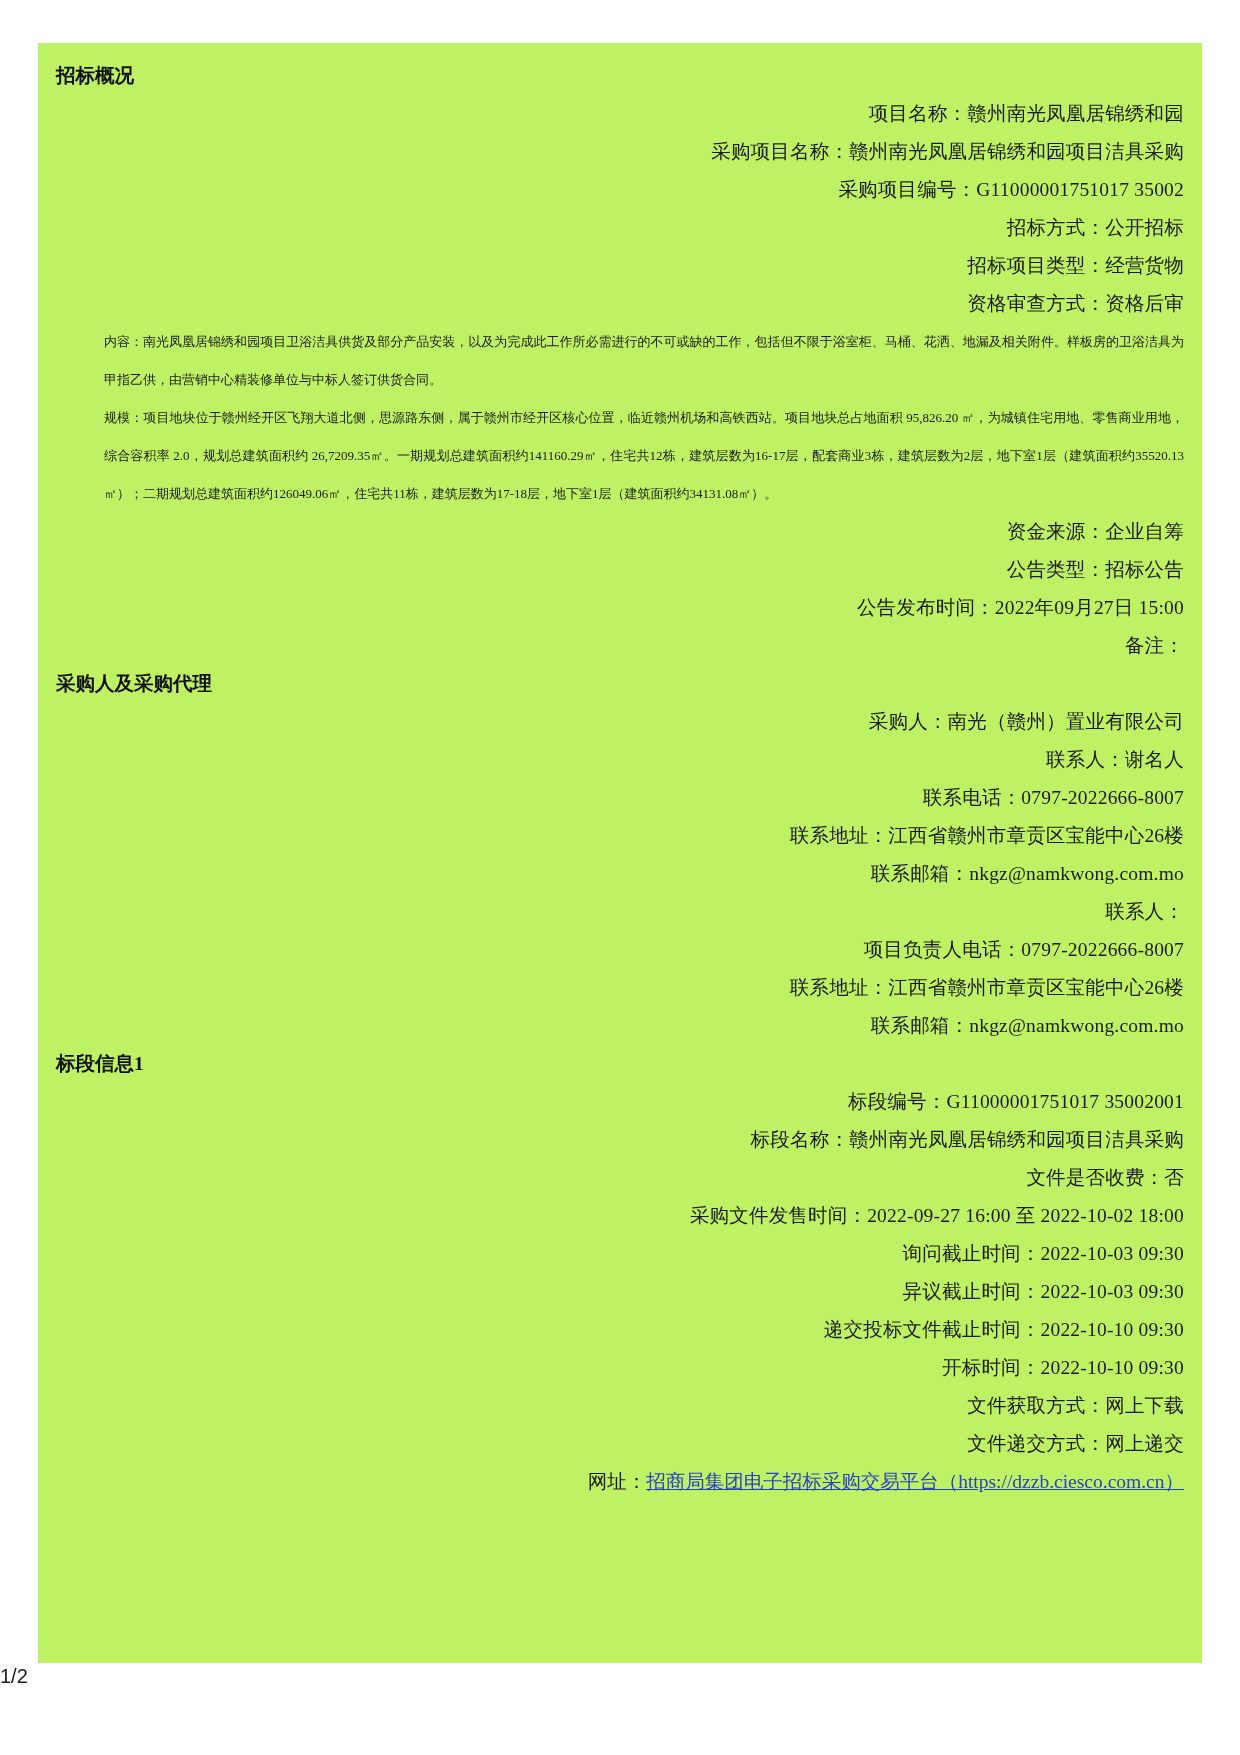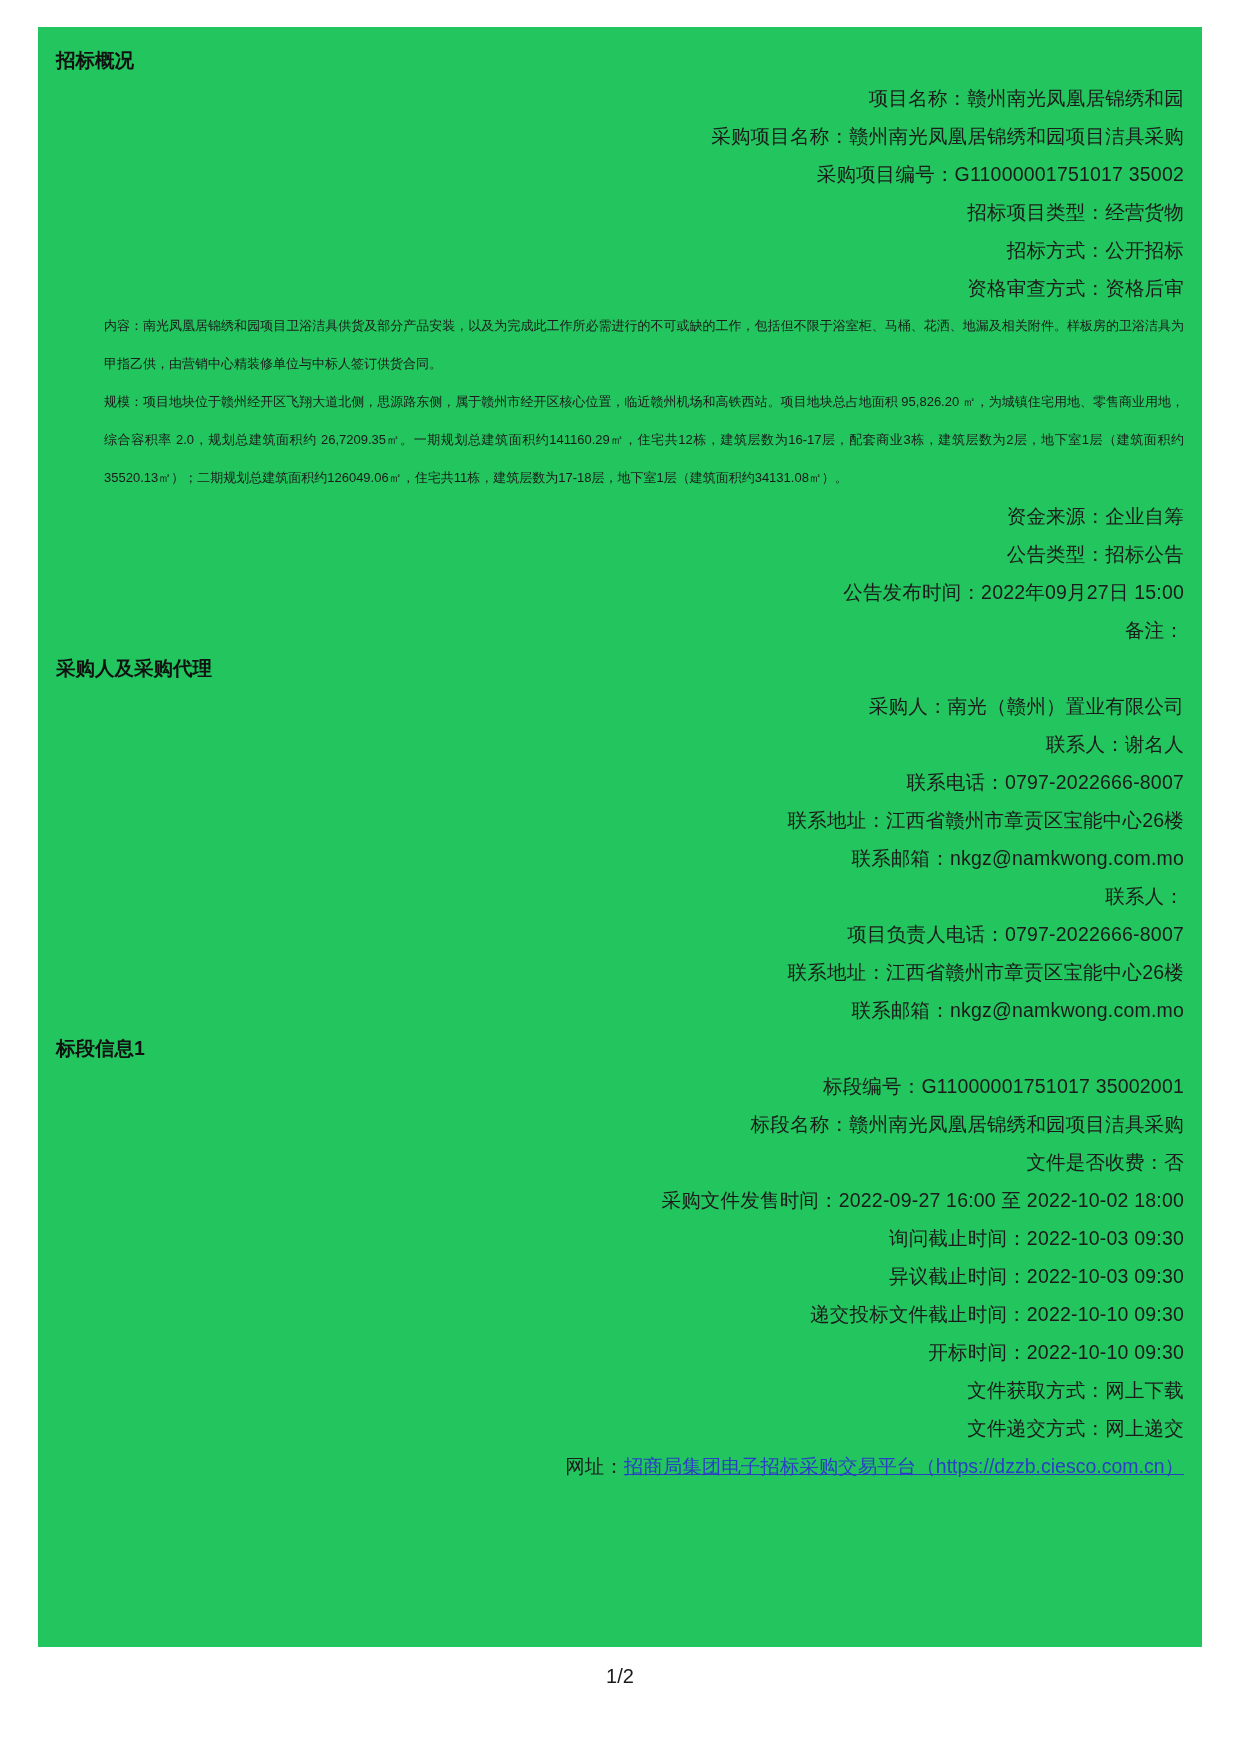--- a/index.html
+++ b/index.html
@@ -16,26 +16,27 @@
   .page {
     position: relative;
     width: 1240px;
     height: 1755px;
     box-sizing: border-box;
     padding: 0;
   }
   .sheet {
     position: absolute;
     left: 38px;
-    top: 27px;
+    top: 43px;
     width: 1164px;
     min-height: 1620px;
-    background: #22c55e;
+    background: #bef264;
     box-sizing: border-box;
     padding: 14px 18px 18px 18px;
+    font-family: Liberation Serif, serif;
   }
   .line {
     font-size: 19.5px;
     line-height: 38px;
     color: #1b1b1b;
     white-space: pre-wrap;
     letter-spacing: 0.2px;
     text-align: right;
   }
   .section-head {
@@ -61,37 +62,37 @@
   }
   .link {
     color: #2a3fc4;
     text-decoration: underline;
   }
   .footer {
     position: absolute;
     left: 0;
     top: 1665px;
     width: 1240px;
-    text-align: center;
+    text-align: left;
     font-size: 20px;
     color: #1a1a1a;
   }
 </style>
 </head>
 <body>
 
 <div class="page">
   <div class="sheet">
 
     <div class="section-head">招标概况</div>
     <div class="line">项目名称：赣州南光凤凰居锦绣和园</div>
     <div class="line">采购项目名称：赣州南光凤凰居锦绣和园项目洁具采购</div>
     <div class="line">采购项目编号：G11000001751017 35002</div>
+    <div class="line">招标方式：公开招标</div>
     <div class="line">招标项目类型：经营货物</div>
-    <div class="line">招标方式：公开招标</div>
     <div class="line">资格审查方式：资格后审</div>
     <div class="para">内容：南光凤凰居锦绣和园项目卫浴洁具供货及部分产品安装，以及为完成此工作所必需进行的不可或缺的工作，包括但不限于浴室柜、马桶、花洒、地漏及相关附件。样板房的卫浴洁具为甲指乙供，由营销中心精装修单位与中标人签订供货合同。</div>
     <div class="para">规模：项目地块位于赣州经开区飞翔大道北侧，思源路东侧，属于赣州市经开区核心位置，临近赣州机场和高铁西站。项目地块总占地面积 95,826.20 ㎡，为城镇住宅用地、零售商业用地，综合容积率 2.0，规划总建筑面积约 26,7209.35㎡。一期规划总建筑面积约141160.29㎡，住宅共12栋，建筑层数为16-17层，配套商业3栋，建筑层数为2层，地下室1层（建筑面积约35520.13㎡）；二期规划总建筑面积约126049.06㎡，住宅共11栋，建筑层数为17-18层，地下室1层（建筑面积约34131.08㎡）。</div>
     <div class="line">资金来源：企业自筹</div>
     <div class="line">公告类型：招标公告</div>
     <div class="line">公告发布时间：2022年09月27日 15:00</div>
     <div class="line">备注：</div>
 
     <div class="section-head">采购人及采购代理</div>
     <div class="line">采购人：南光（赣州）置业有限公司</div>

